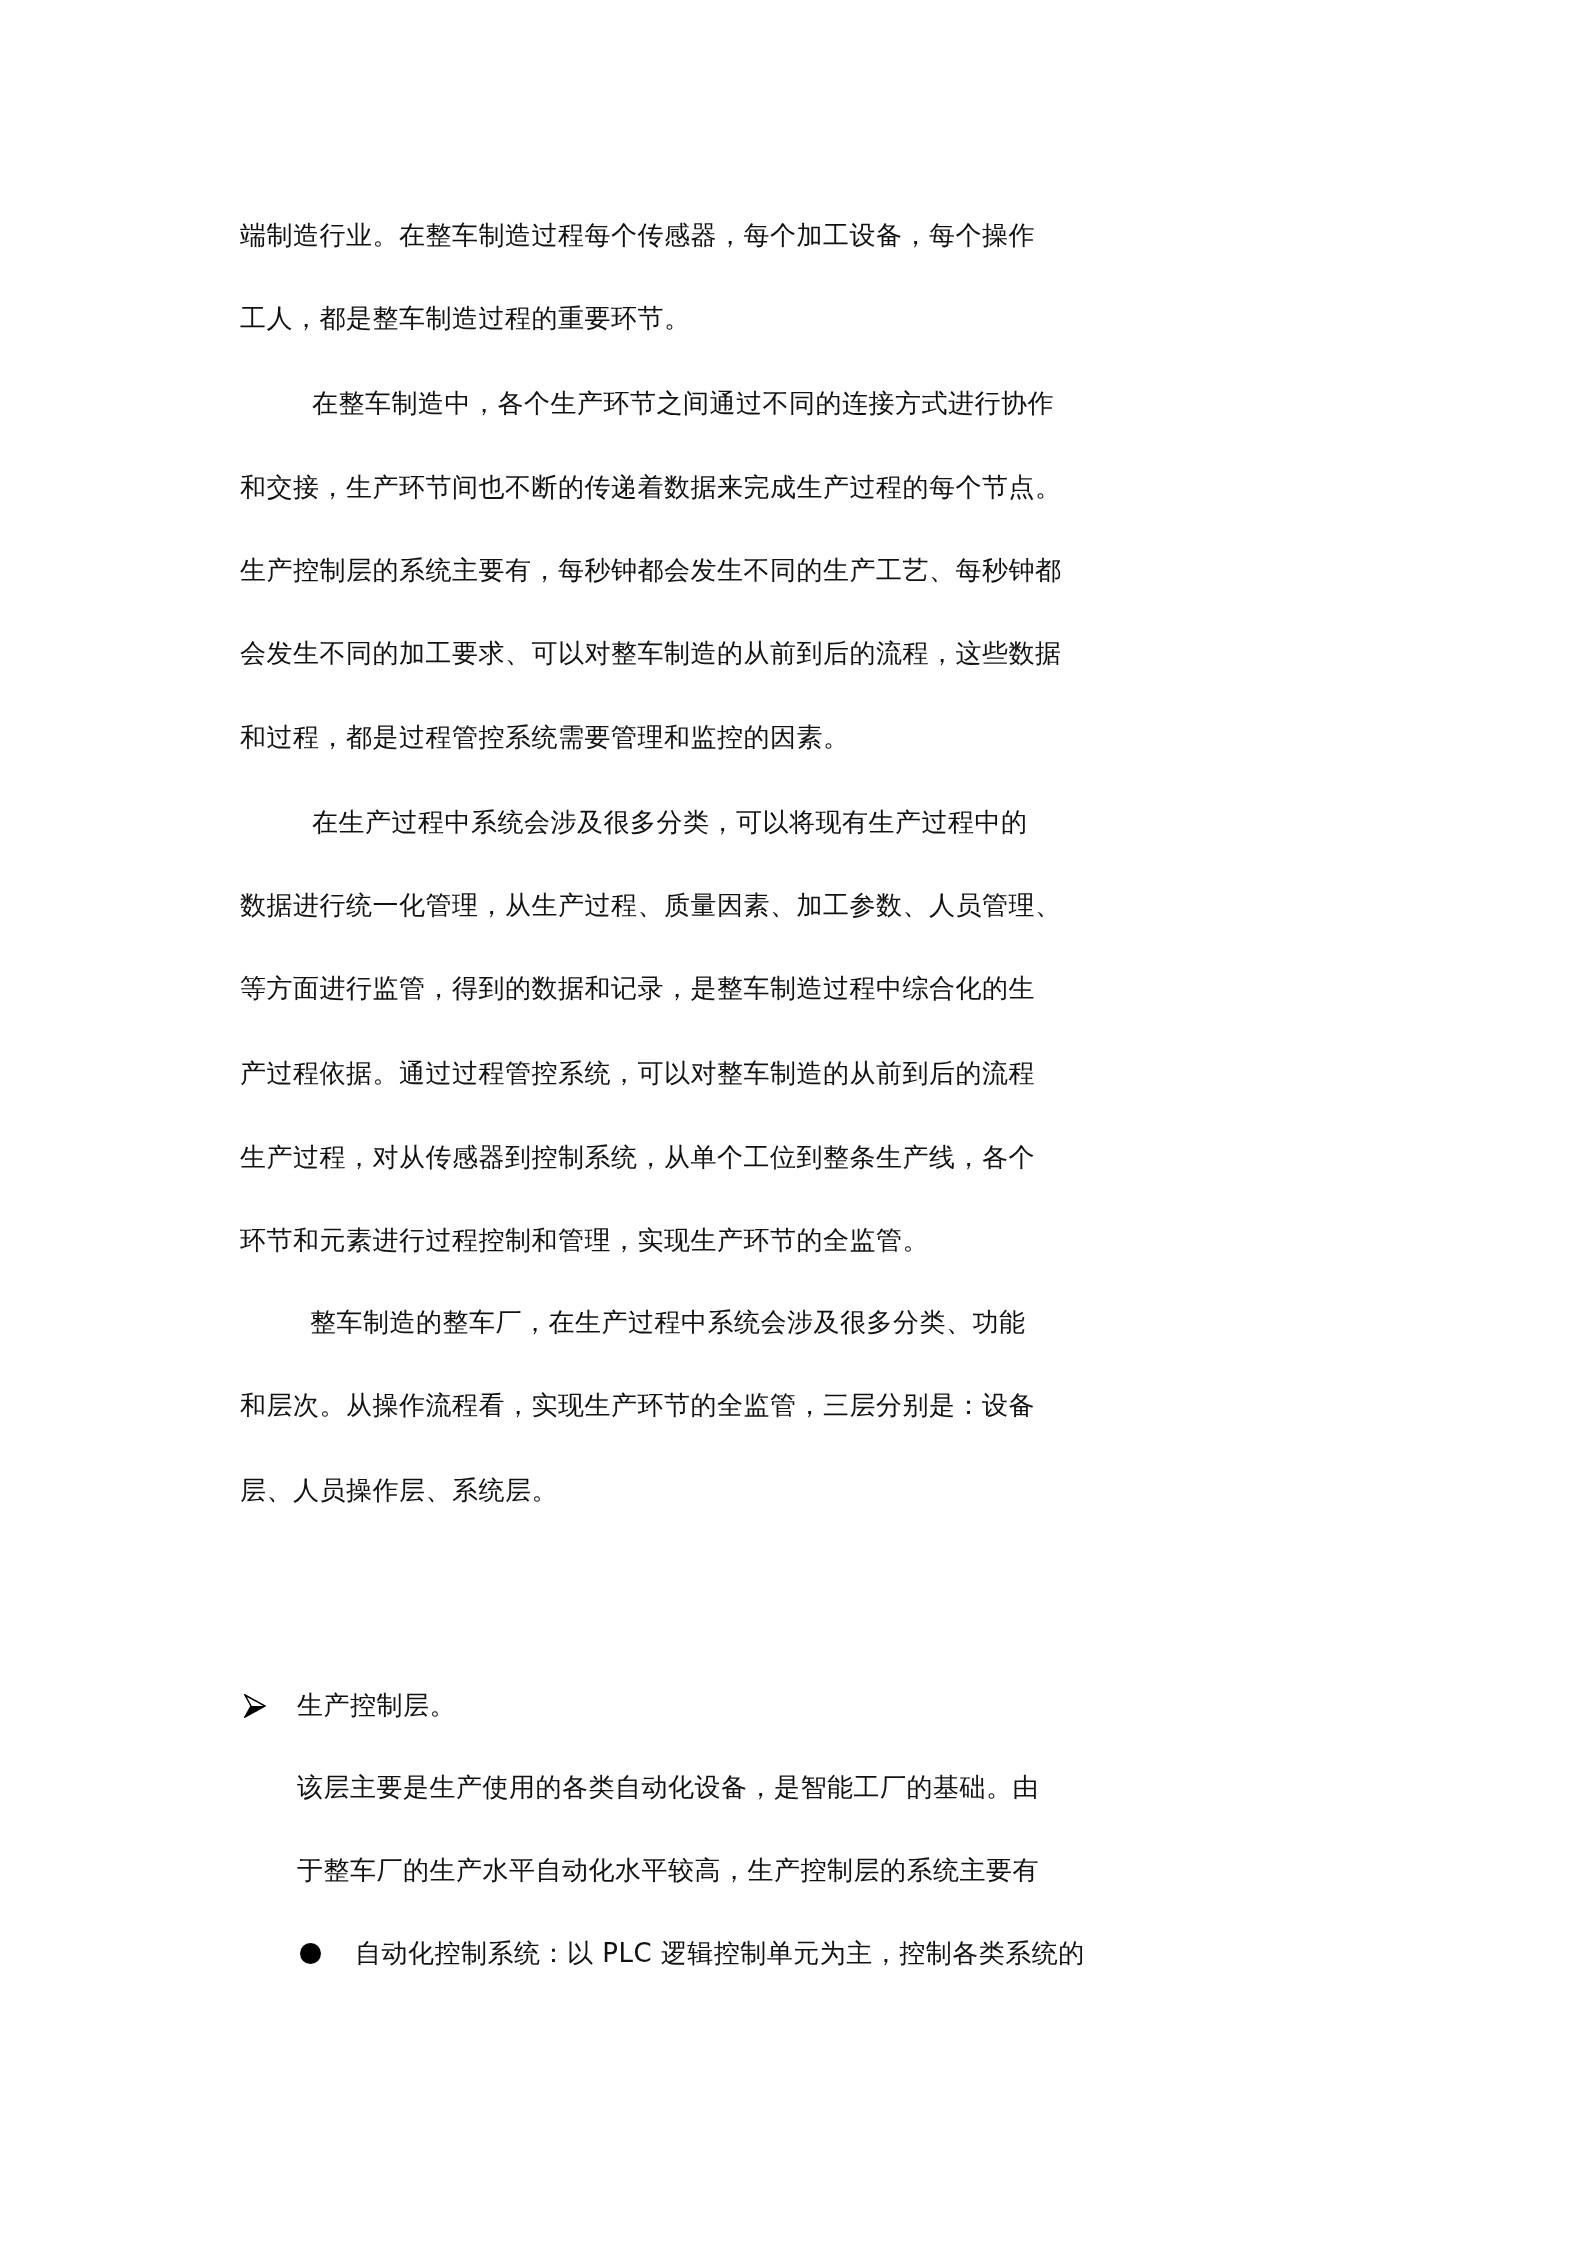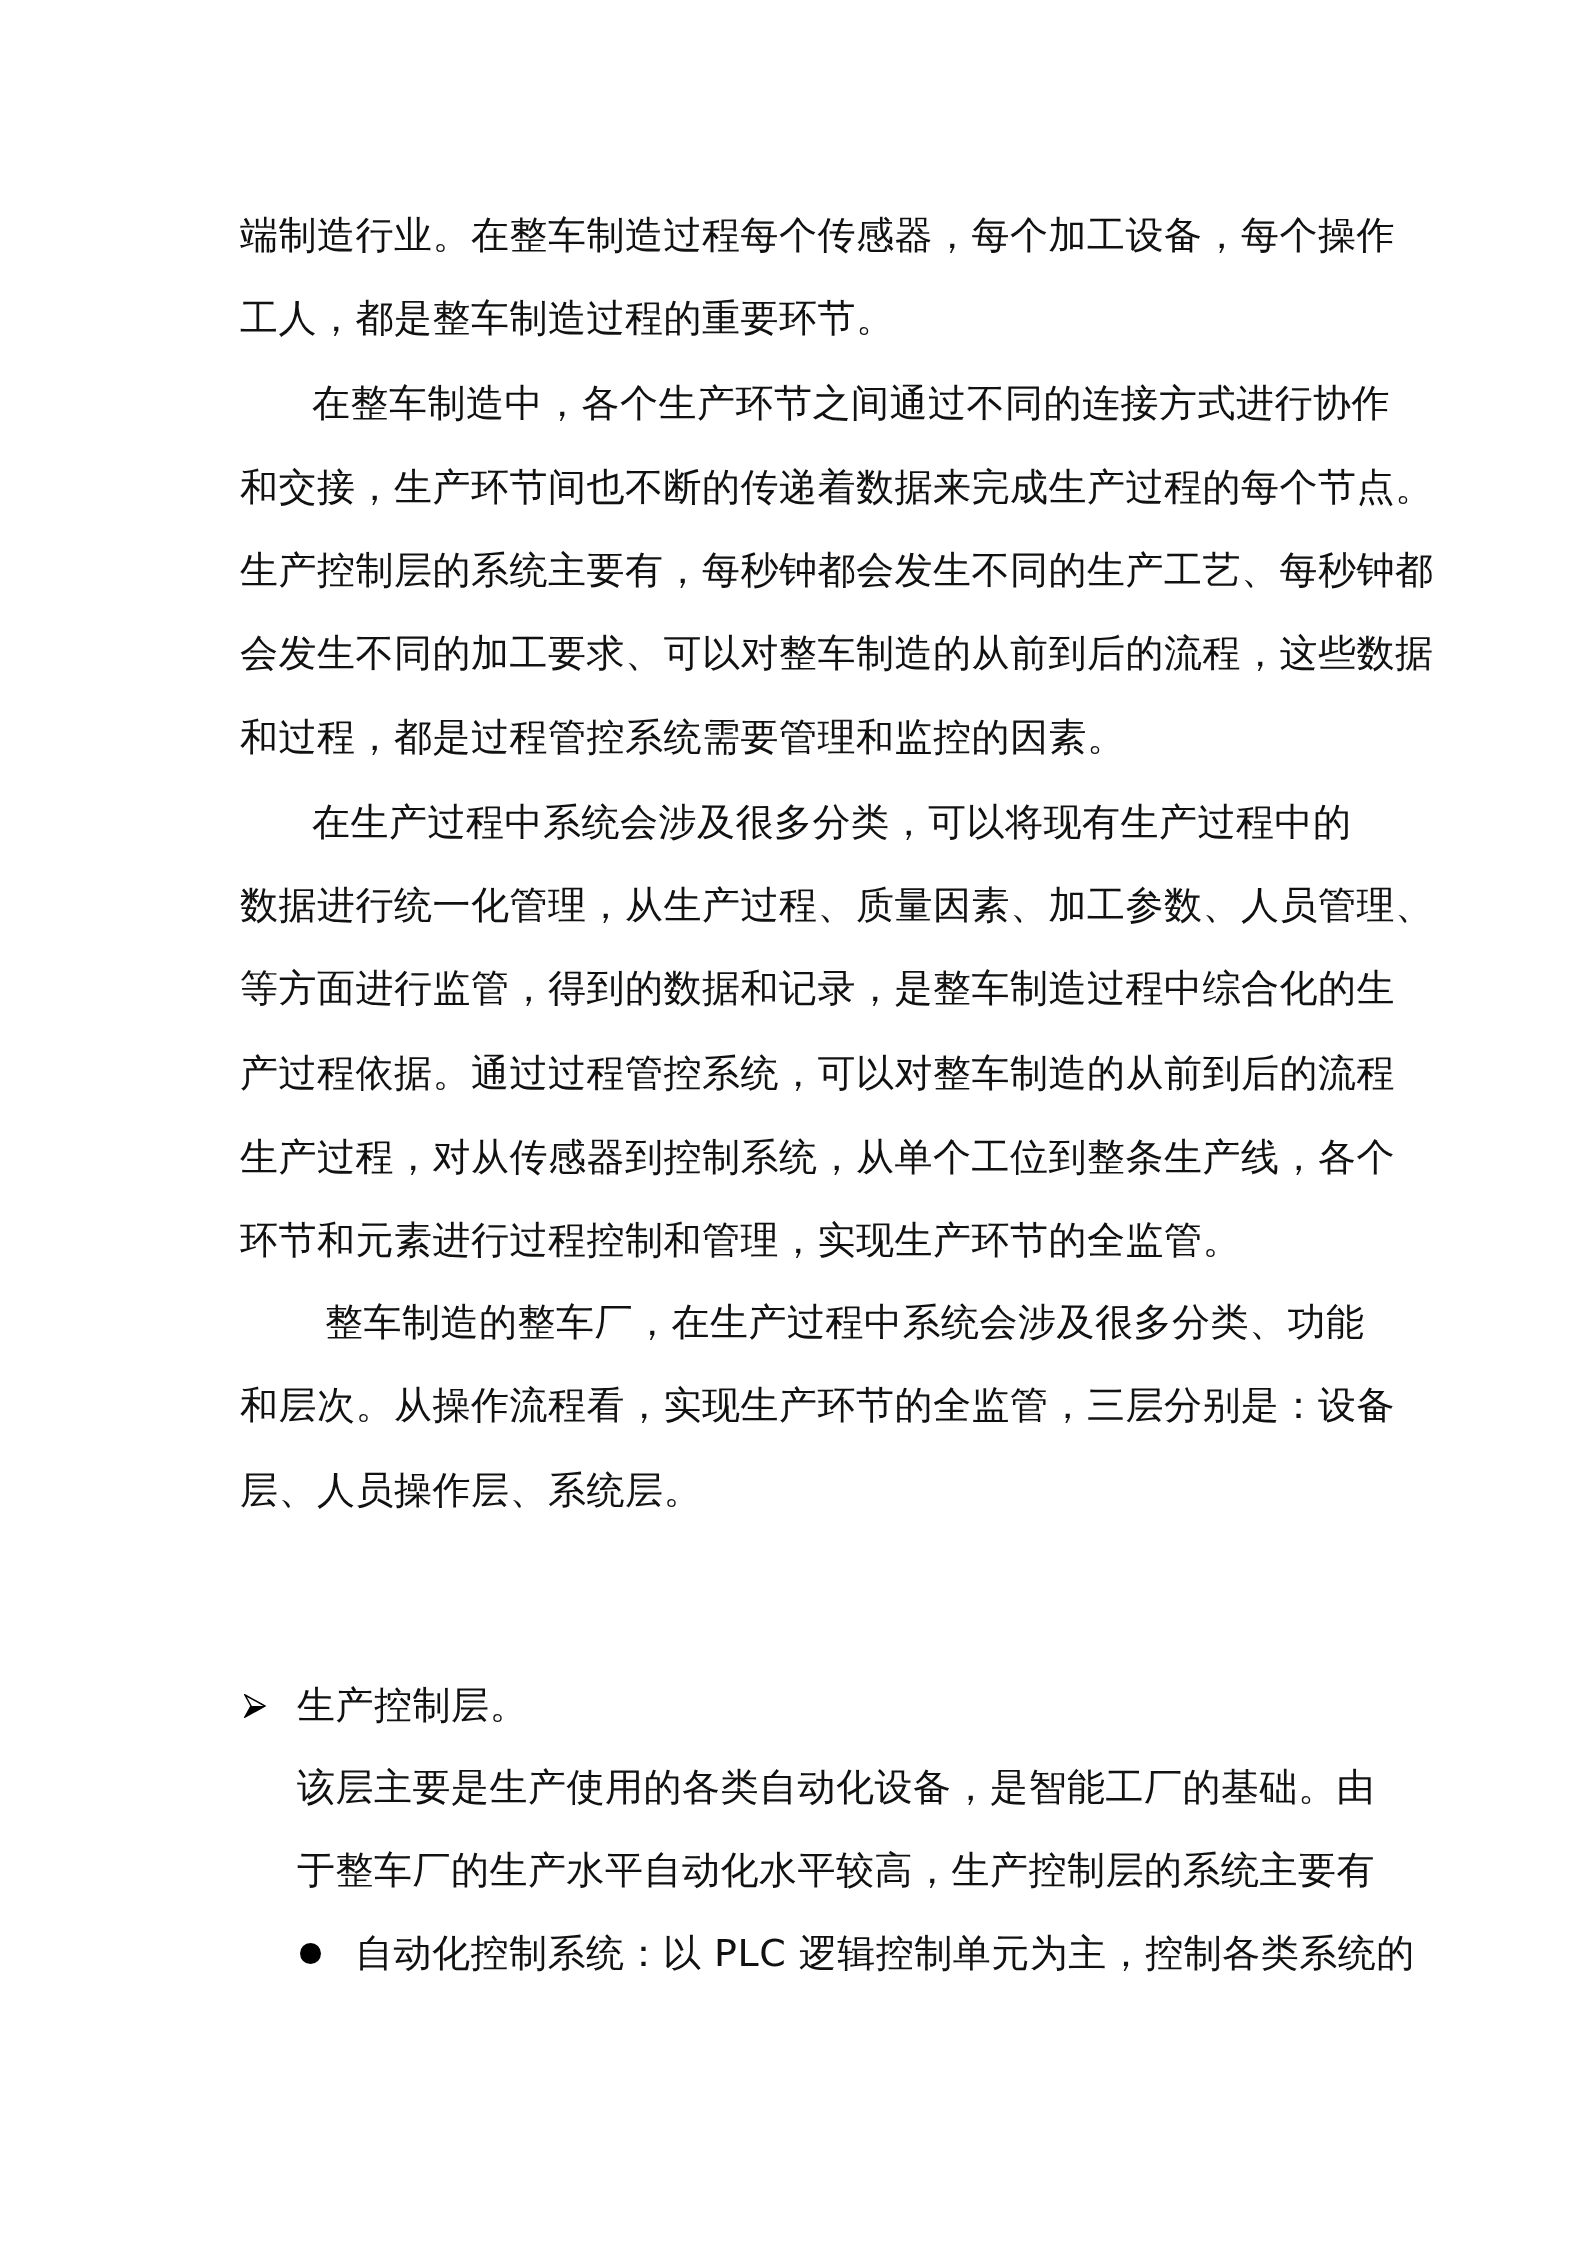--- a/index.html
+++ b/index.html
@@ -20,26 +20,26 @@
     left: 0; top: 0;
     width: 1587px;
     height: 2245px;
     background: #ffffff;
   }
   .line {
     position: absolute;
     left: 240px;
     height: 60px;
     line-height: 60px;
-    font-size: 38px;
+    font-size: 26px;
     white-space: nowrap;
     letter-spacing: 0.5px;
   }
   .indent { left: 312px; }
-  .indent-p4 { left: 325px; }
+  .indent-p4 { left: 310px; }
   .sub { left: 297px; }
   .bullet-text { left: 355px; }
   .arrow-icon {
     position: absolute;
     left: 244px;
     width: 22px;
     height: 24px;
   }
   .dot-icon {
     position: absolute;

